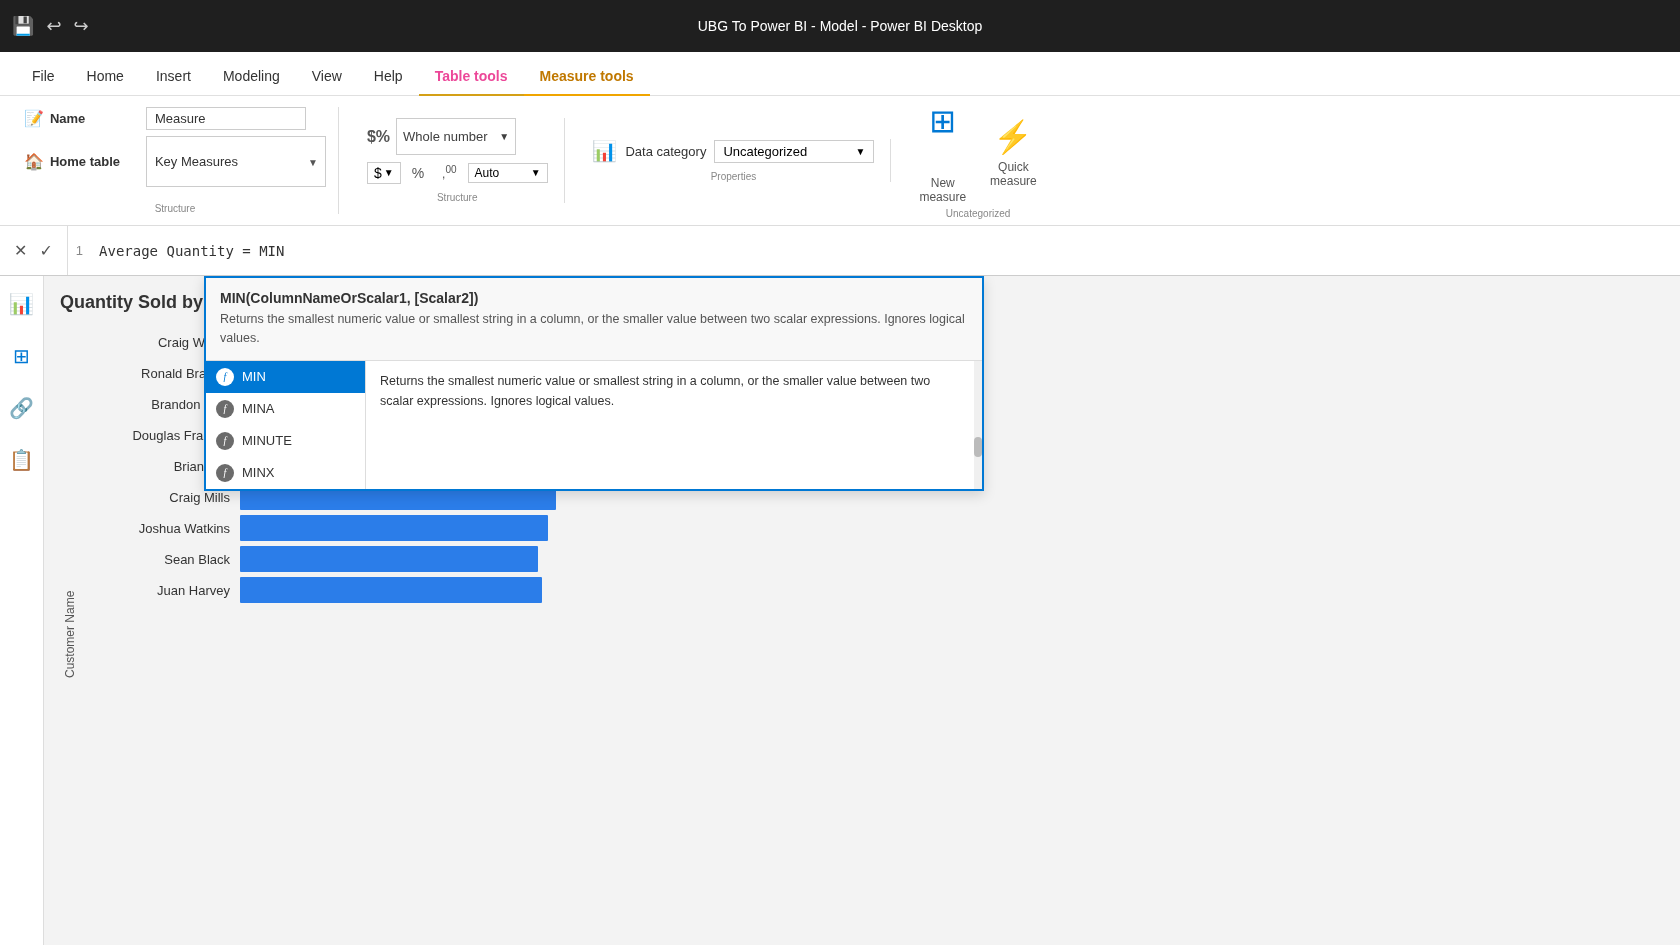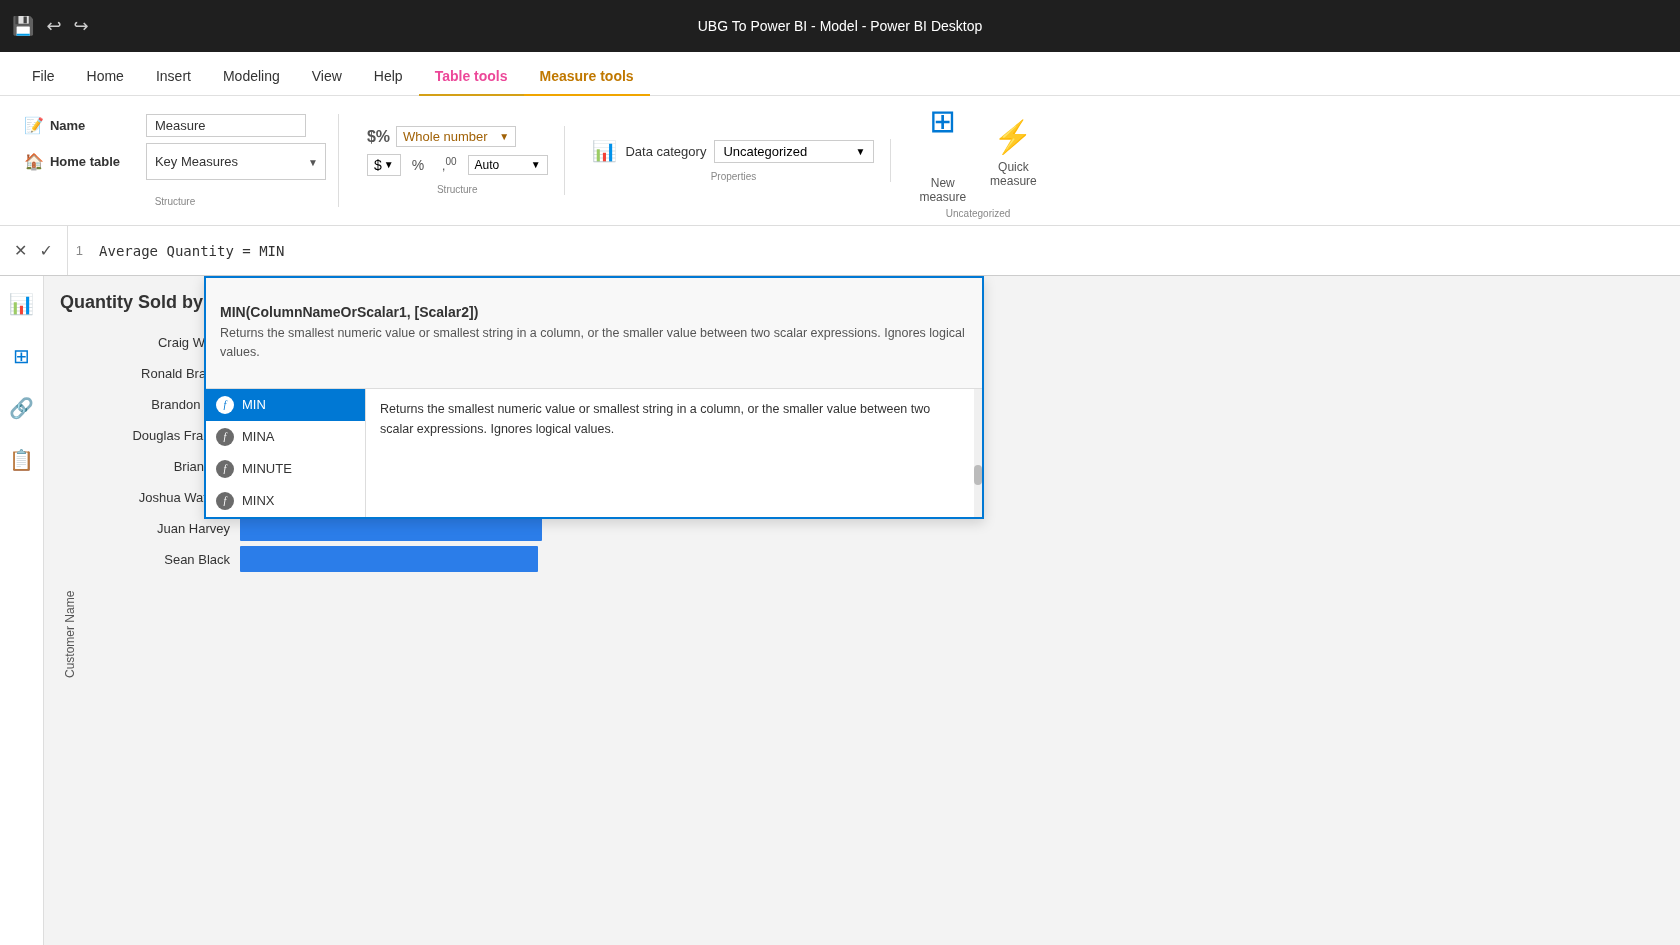--- a/index.html
+++ b/index.html
@@ -93,21 +93,21 @@
     .field-input {
       border: 1px solid #ccc;
       padding: 3px 8px;
       font-size: 13px;
       width: 160px;
       color: #333;
       outline: none;
     }
     .field-dropdown {
       border: 1px solid #ccc;
-      padding: 10px 8px;
+      padding: 17px 8px;
       font-size: 13px;
       width: 180px;
       color: #333;
       background: #fff;
       appearance: none;
       -webkit-appearance: none;
       cursor: pointer;
     }
     .dropdown-wrapper {
       position: relative;
@@ -124,24 +124,24 @@
     }
     .format-row1 {
       display: flex;
       align-items: center;
       gap: 6px;
     }
     .format-select-box {
       display: flex;
       align-items: center;
       border: 1px solid #ccc;
-      padding: 2px 6px;
+      padding: 10px 6px;
       gap: 4px;
       font-size: 13px;
-      color: #a16207;
+      color: #404040;
       background: #fff;
       cursor: pointer;
       min-width: 120px;
     }
     .format-row2 {
       display: flex;
       align-items: center;
       gap: 4px;
     }
     .dollar-btn {
@@ -327,21 +327,21 @@
       left: 200px;
       top: 52px;
       width: 780px;
       background: #fff;
       border: 2px solid #0078d4;
       z-index: 200;
       box-shadow: 0 4px 12px rgba(0,0,0,0.15);
     }
     .autocomplete-header {
       background: #f8f8f8;
-      padding: 26px 14px;
+      padding: 12px 14px;
       font-size: 13px;
       color: #333;
       border-bottom: 1px solid #ddd;
     }
     .autocomplete-header .func-sig {
       font-weight: 600;
       font-size: 14px;
       color: #333;
     }
     .autocomplete-header .func-desc {
@@ -550,30 +550,34 @@
         </div>
         <div class="bar-row">
           <span class="bar-label">Douglas Franklin</span>
           <div class="bar-fill" style="width:338px;"></div>
         </div>
         <div class="bar-row">
           <span class="bar-label">Brian Kim</span>
           <div class="bar-fill" style="width:320px;"></div>
         </div>
         <div class="bar-row">
+          <span class="bar-label">Craig Mills</span>
+          <div class="bar-fill" style="width:316px;"></div>
+        </div>
+        <div class="bar-row">
           <span class="bar-label">Joshua Watkins</span>
           <div class="bar-fill" style="width:308px;"></div>
         </div>
         <div class="bar-row">
+          <span class="bar-label">Sean Black</span>
+          <div class="bar-fill" style="width:298px;"></div>
+        </div>
+        <div class="bar-row">
           <span class="bar-label">Juan Harvey</span>
           <div class="bar-fill" style="width:302px;"></div>
-        </div>
-        <div class="bar-row">
-          <span class="bar-label">Sean Black</span>
-          <div class="bar-fill" style="width:298px;"></div>
         </div>
       </div>
     </div>
 
     <div class="autocomplete-box" style="top:0; left:160px;">
 
       <div class="autocomplete-header">
         <div class="func-sig">MIN(ColumnNameOrScalar1, [Scalar2])</div>
         <div class="func-desc">Returns the smallest numeric value or smallest string in a column, or the smaller
 value between two scalar expressions. Ignores logical values.</div>

